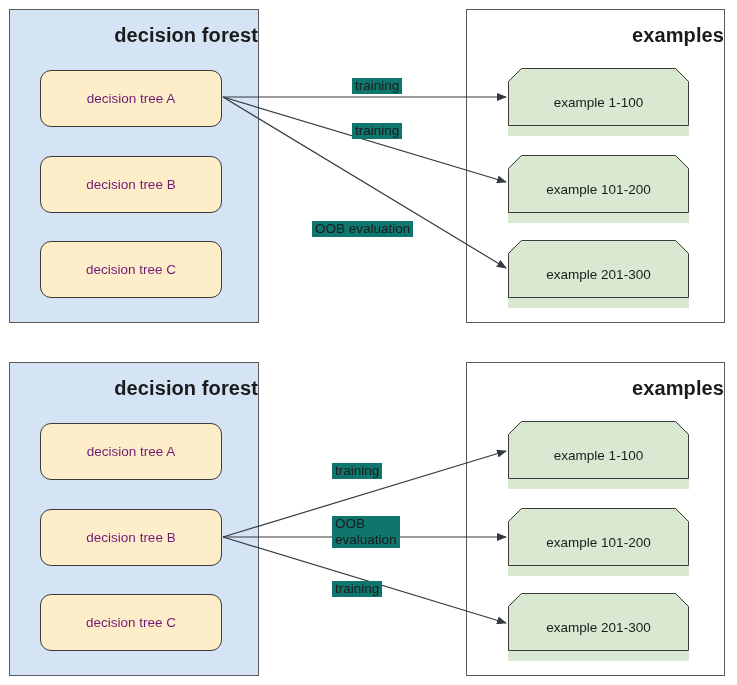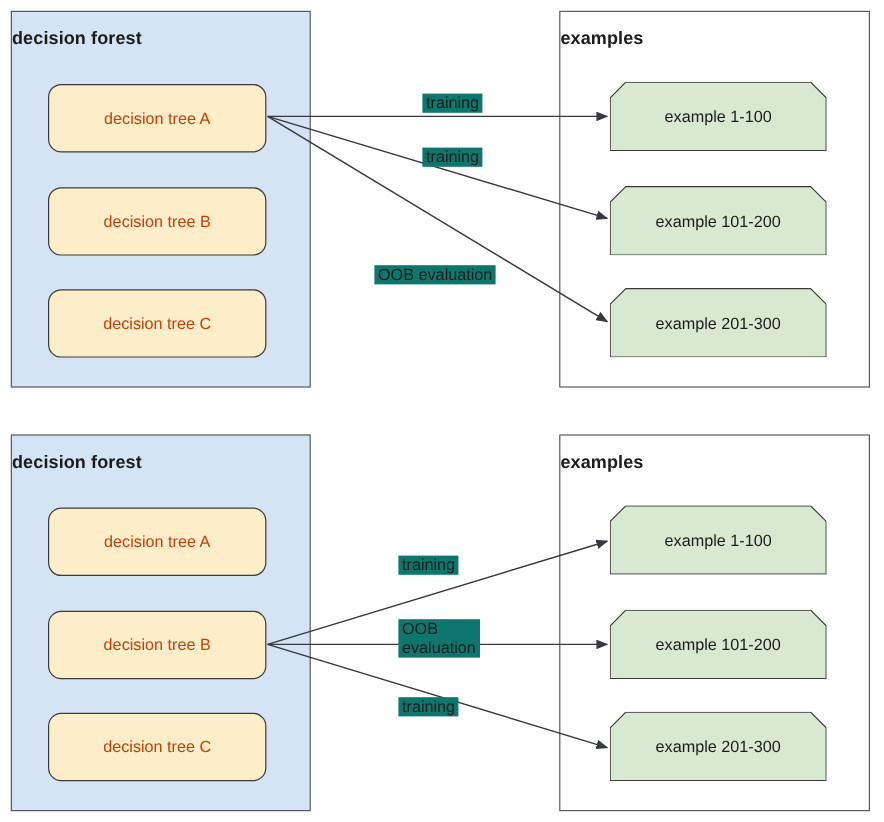--- a/index.html
+++ b/index.html
@@ -40,50 +40,50 @@
     background: #ffffff;
   }
   #diagram-top .panel    { top: 9px;  height: 314px; }
   #diagram-bottom .panel { top: 9px;  height: 314px; }
 
   .panel-title {
     position: absolute;
     left: 0;
     right: 0;
     top: 14px;
-    text-align: left;
-    font-size: 15px;
+    text-align: right;
+    font-size: 20px;
     font-weight: bold;
     color: #1b1b1b;
     letter-spacing: 0.1px;
   }
 
   
   .tree-box {
     position: absolute;
     left: 40px;
     width: 182px;
     height: 57px;
     box-sizing: border-box;
     background: #fdeec9;
     border: 1px solid #3b3b3b;
     border-radius: 11px;
     display: flex;
     align-items: center;
     justify-content: center;
     font-size: 13.5px;
-    color: #c2410c;
+    color: #701a75;
   }
 
   
   .example-box {
     position: absolute;
     left: 508px;
     width: 181px;
-    height: 58px;
+    height: 68px;
     background: #d9e8d0;
     display: flex;
     align-items: center;
     justify-content: center;
     font-size: 13.5px;
     color: #1b1b1b;
     clip-path: polygon(0 13px, 13px 0, calc(100% - 13px) 0, 100% 13px, 100% 100%, 0 100%);
   }
   .example-box-border {
     position: absolute;

